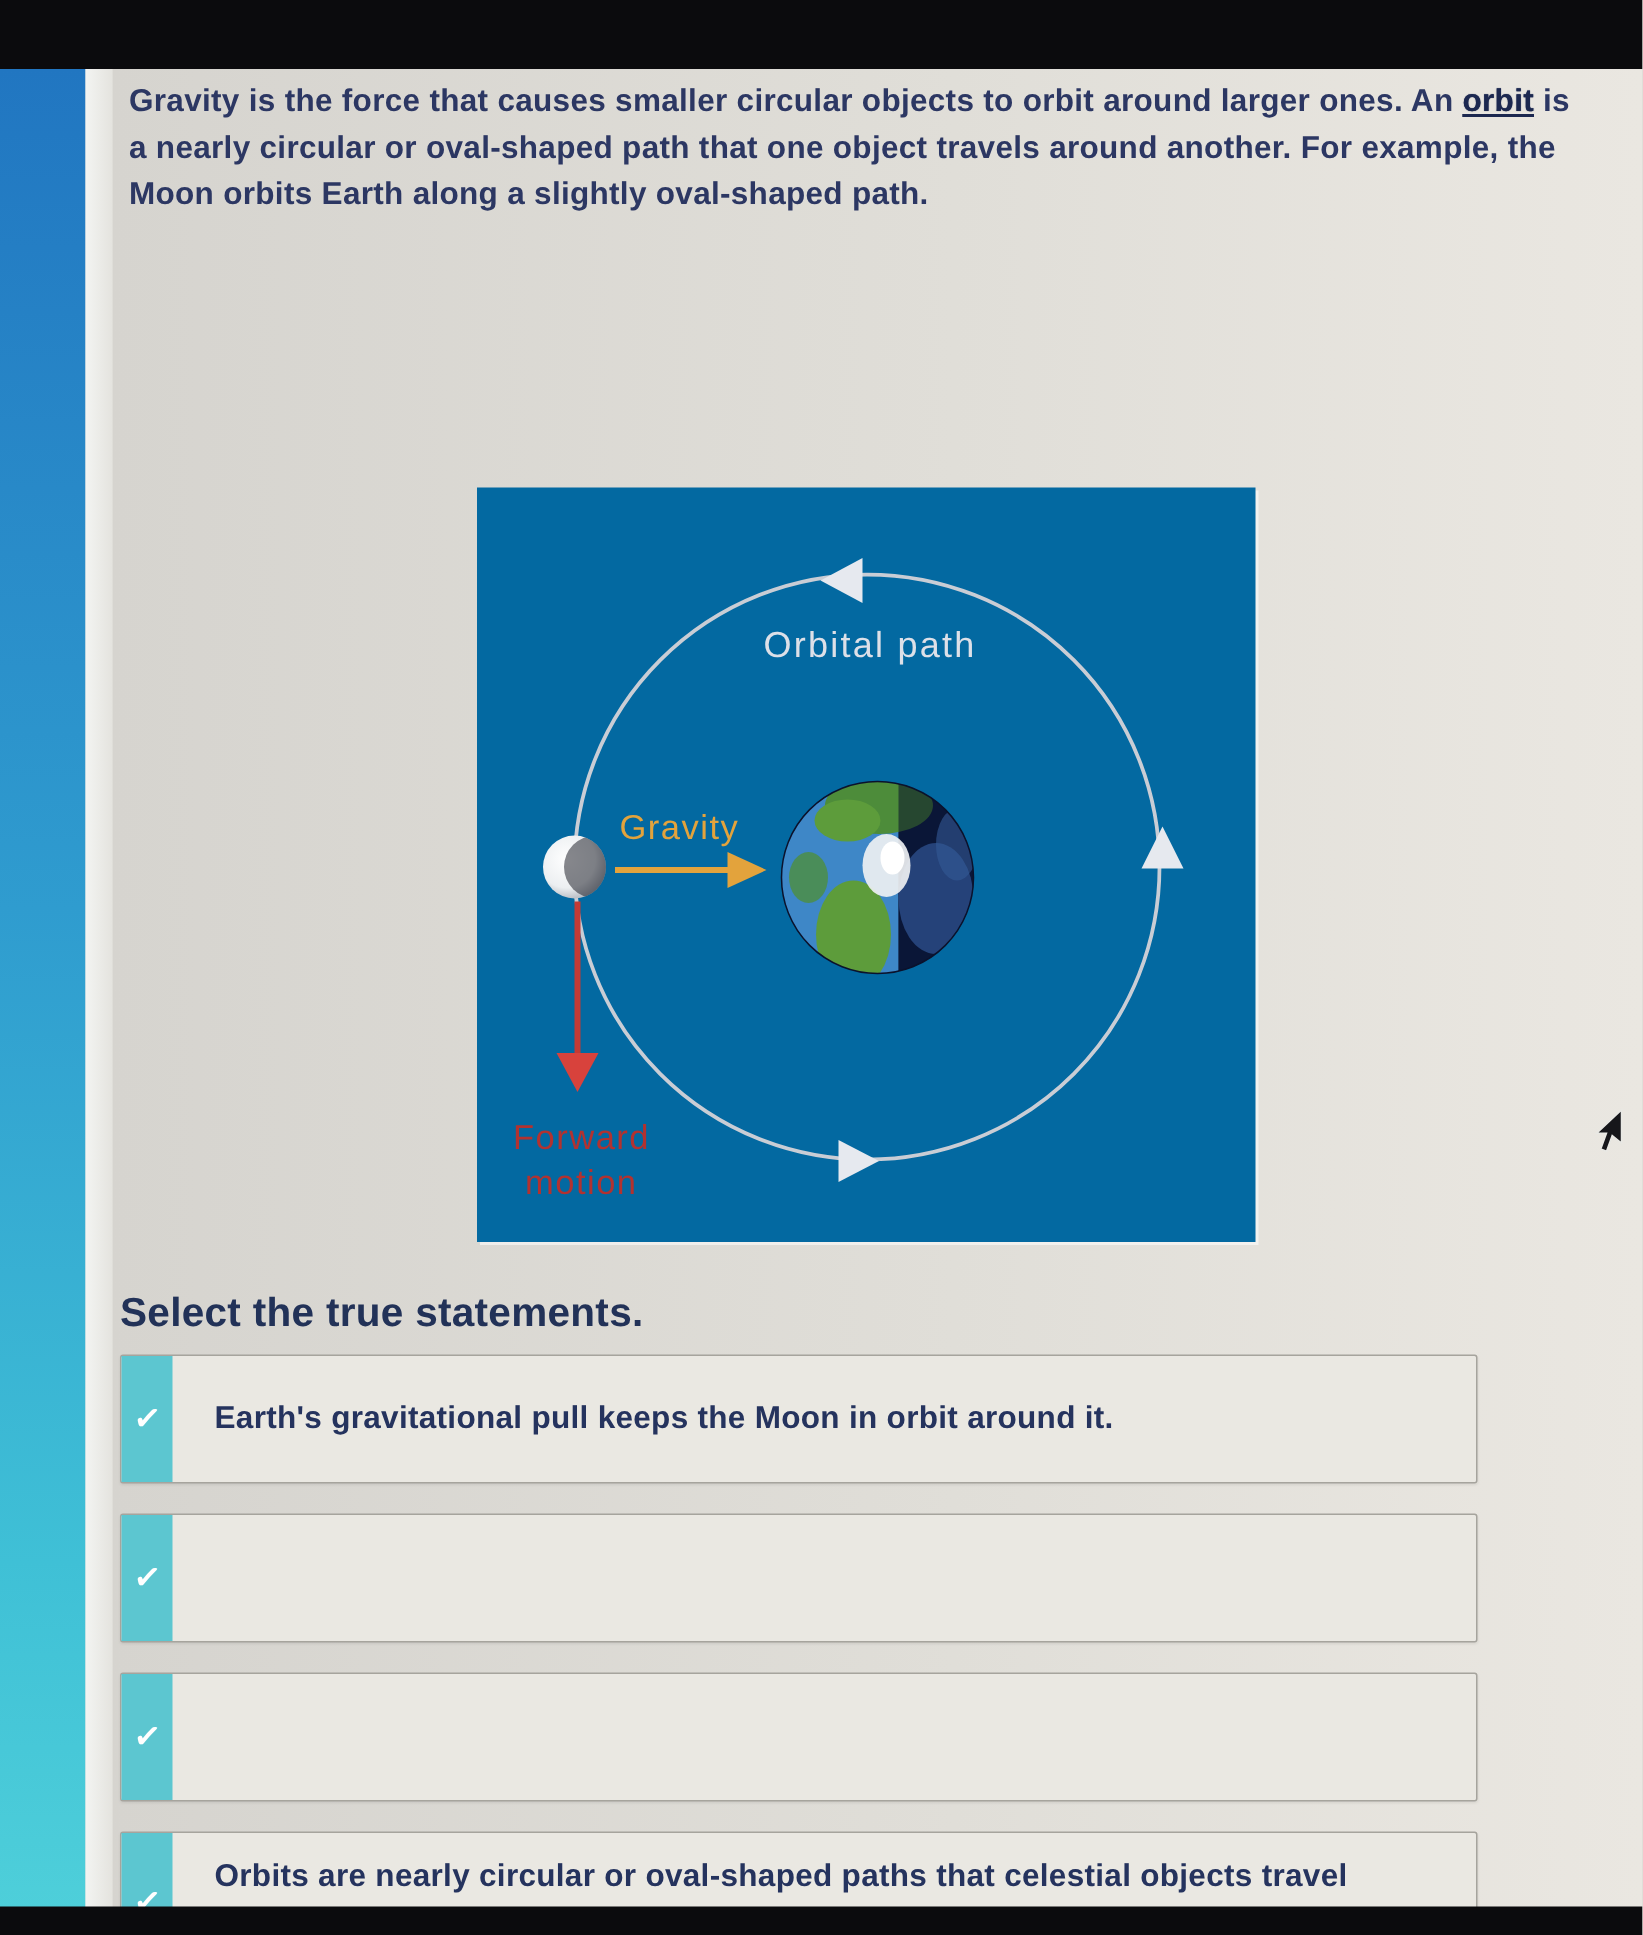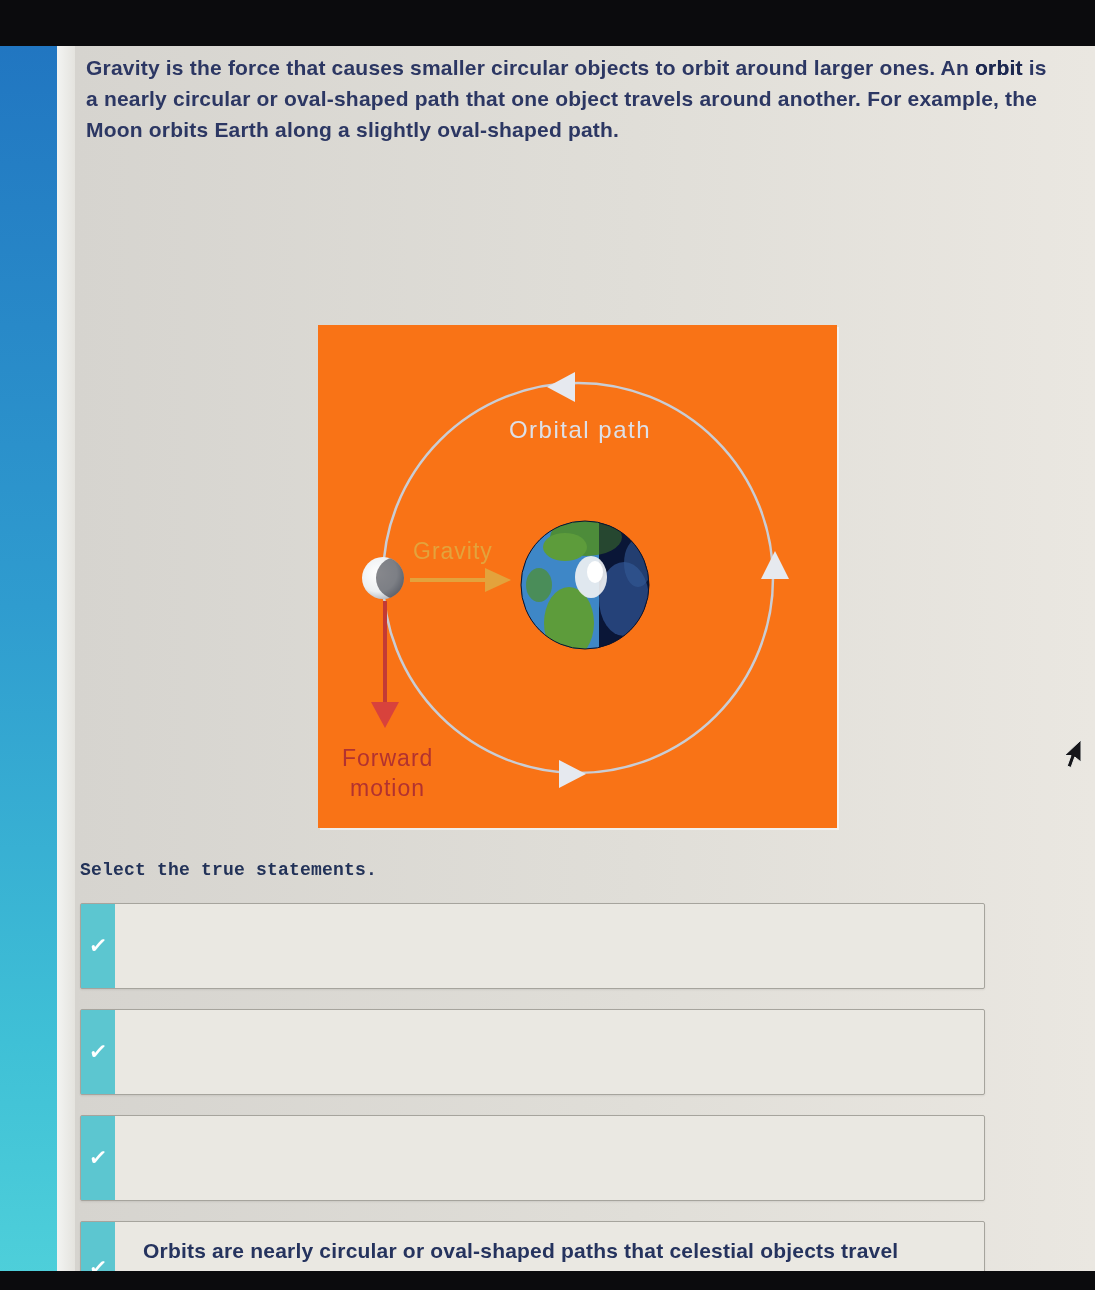--- a/index.html
+++ b/index.html
@@ -22,29 +22,29 @@
     position:absolute;left:75px;top:46px;width:1020px;height:1244px;z-index:1;
     background:linear-gradient(90deg,#d6d4cf 0%,#e0ded8 55%,#eae7e1 100%);
   }
   .para{
     margin:0 0 12px 0;padding:0;
     width:968px;
     font-size:21px;line-height:31px;font-weight:700;
     color:#2c3763;letter-spacing:.2px;
   }
   .para-wrap{padding:6px 0 0 11px;}
-  .strong{color:#1c2850;text-shadow:0 0 .6px #1c2850;}
+  .strong{color:#1c2850;text-shadow:0 0 .6px #1c2850;text-decoration:underline;}
   .diagram{
     position:absolute;left:318px;top:325px;width:519px;height:503px;z-index:3;
-    background:#f97316;
+    background:#0369a1;
     box-shadow:2px 2px 0 rgba(255,255,255,.55);
   }
   .prompt{
     position:absolute;left:80px;top:860px;z-index:3;
-    font-size:18px;font-weight:700;color:#223258;letter-spacing:.2px;font-family:Liberation Mono, monospace;
+    font-size:27px;font-weight:700;color:#223258;letter-spacing:.2px;
   }
   .options{
     position:absolute;left:80px;top:903px;width:905px;z-index:3;
     display:flex;flex-direction:column;gap:20px;
   }
   .option-card{
     display:flex;align-items:stretch;min-height:84px;
     background:#eae8e2;border:1px solid #a6a49d;border-radius:2px;
     box-shadow:0 1px 2px rgba(0,0,0,.08);
   }
@@ -136,20 +136,21 @@
   </svg>
 </div>
 
 <div class="prompt">Select the true statements.</div>
 
 <div class="options">
   <div class="option-card">
     <div class="checkbox" style="background: rgb(92, 198, 208);">
       <span class="check">✓</span>
     </div>
+    <div class="option-label">Earth's gravitational pull keeps the Moon in orbit around it.</div>
   </div>
 
   <div class="option-card">
     <div class="checkbox" style="background: rgb(92, 198, 208);">
       <span class="check">✓</span>
     </div>
   </div>
 
   <div class="option-card">
     <div class="checkbox" style="background: rgb(92, 198, 208);">

